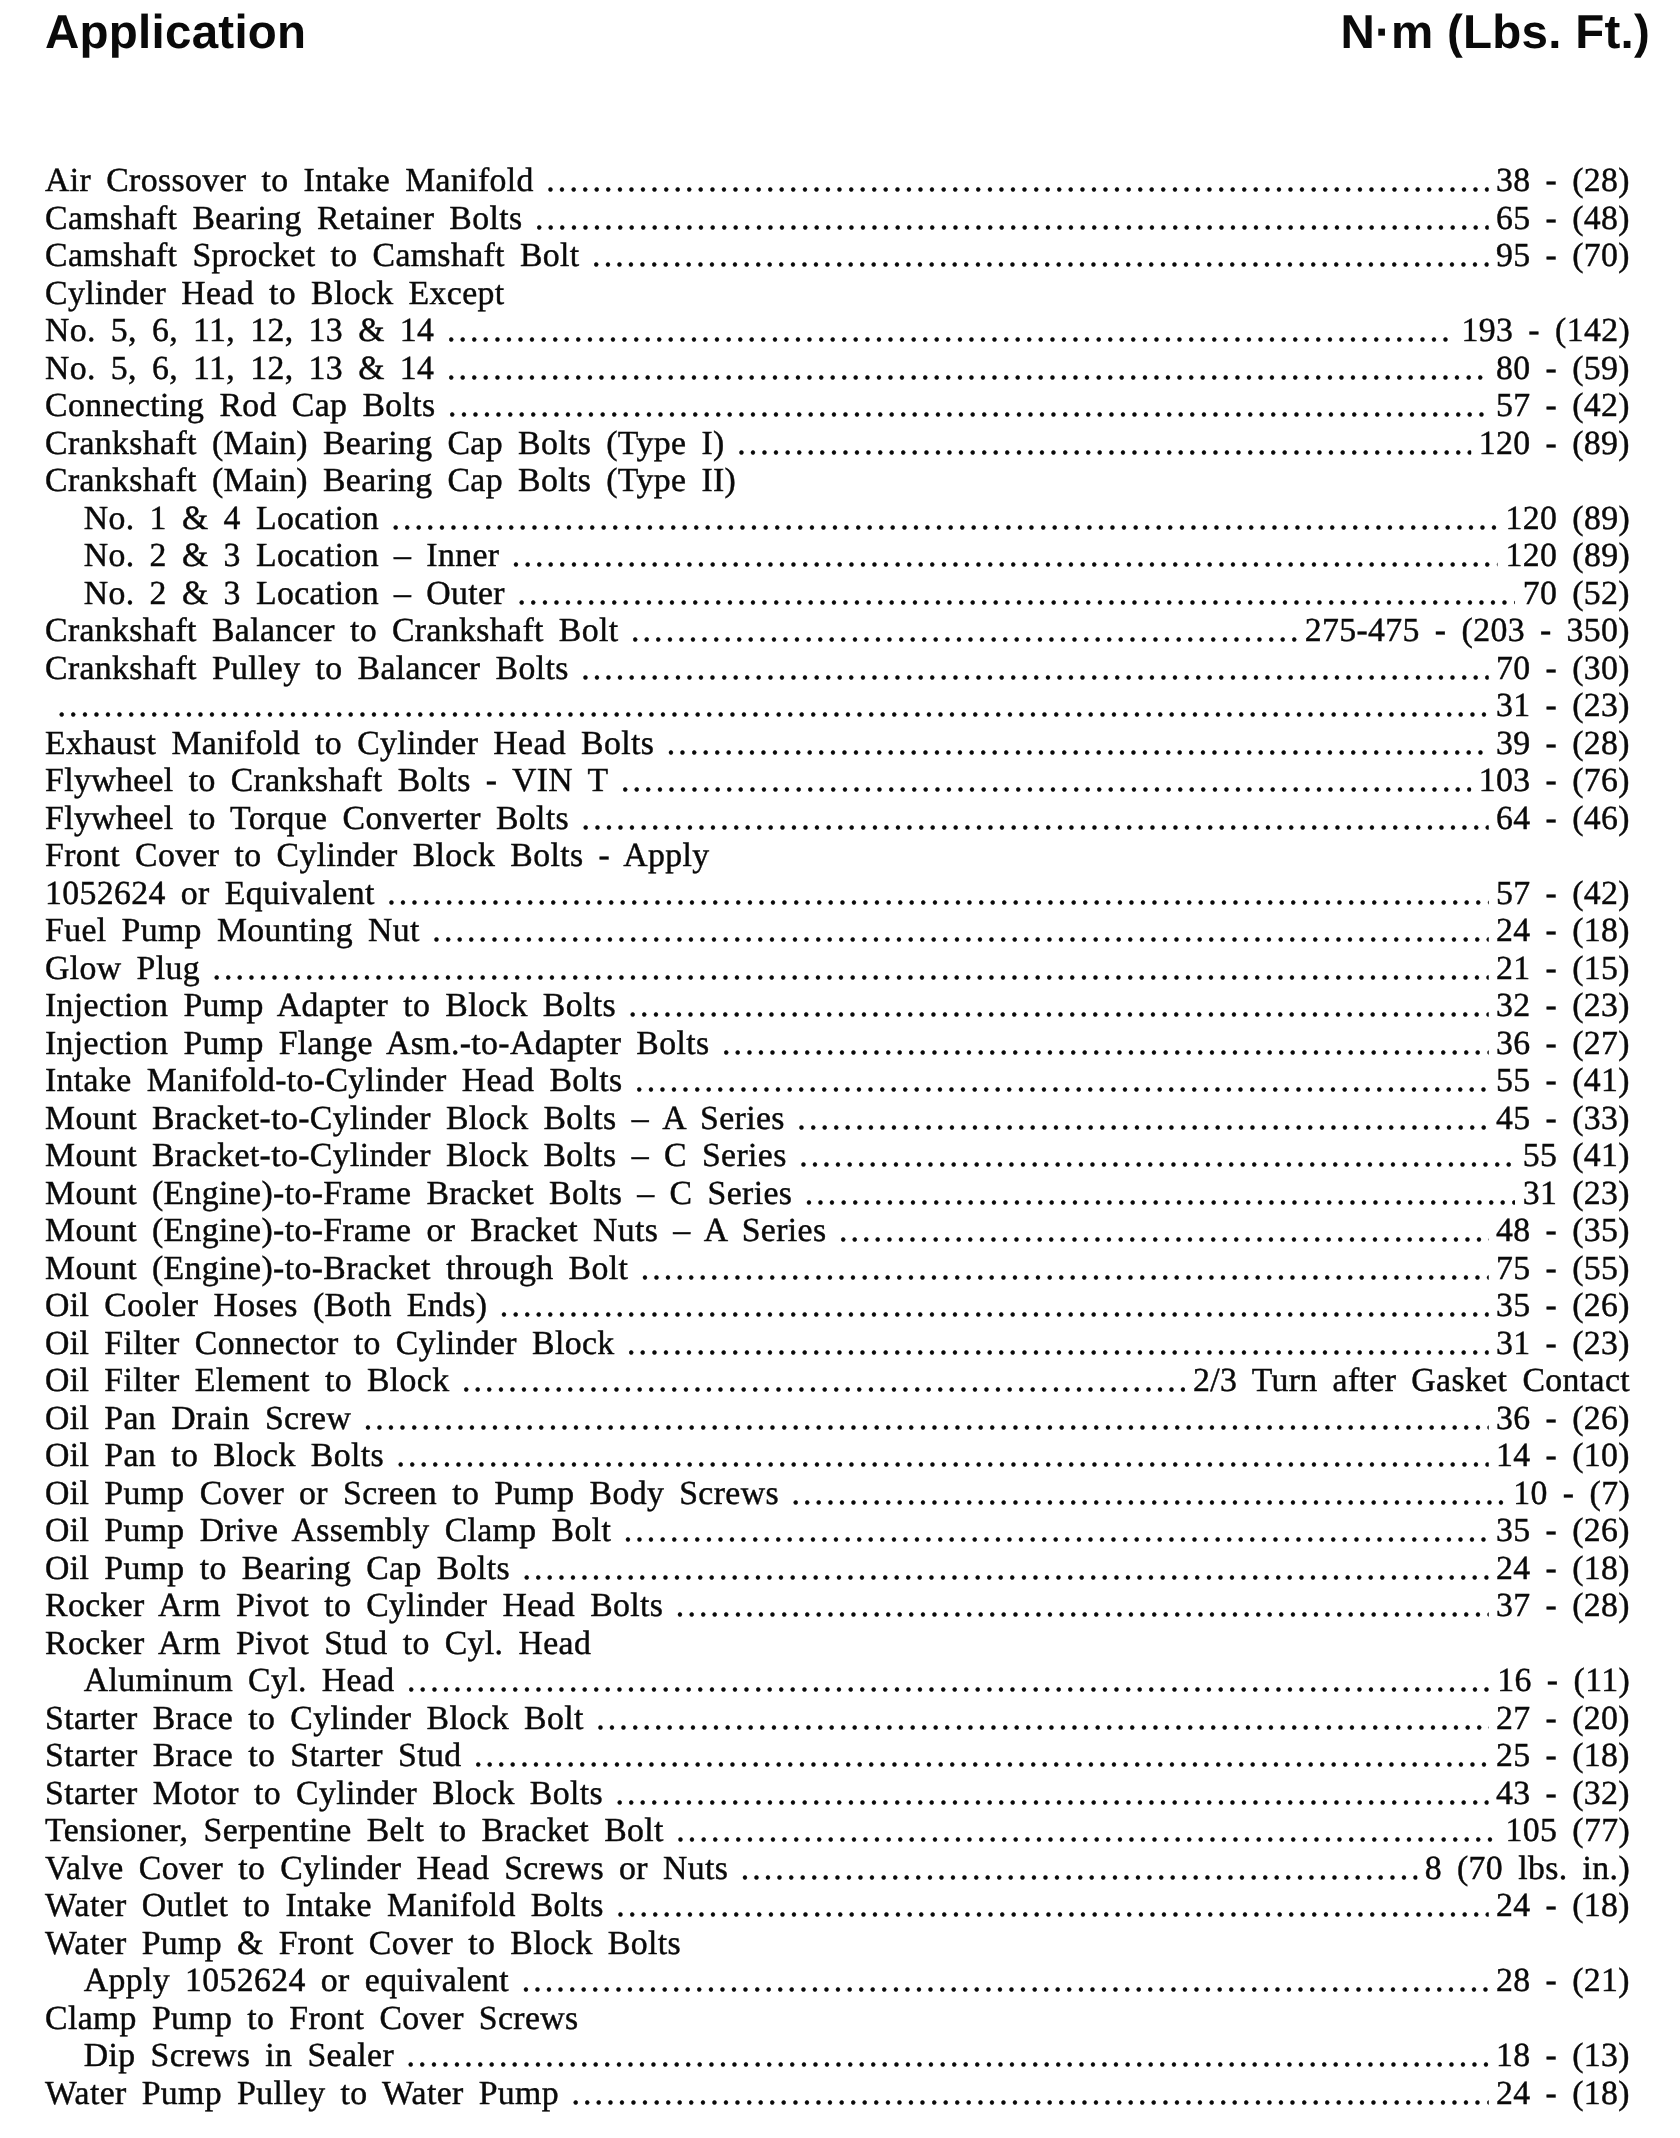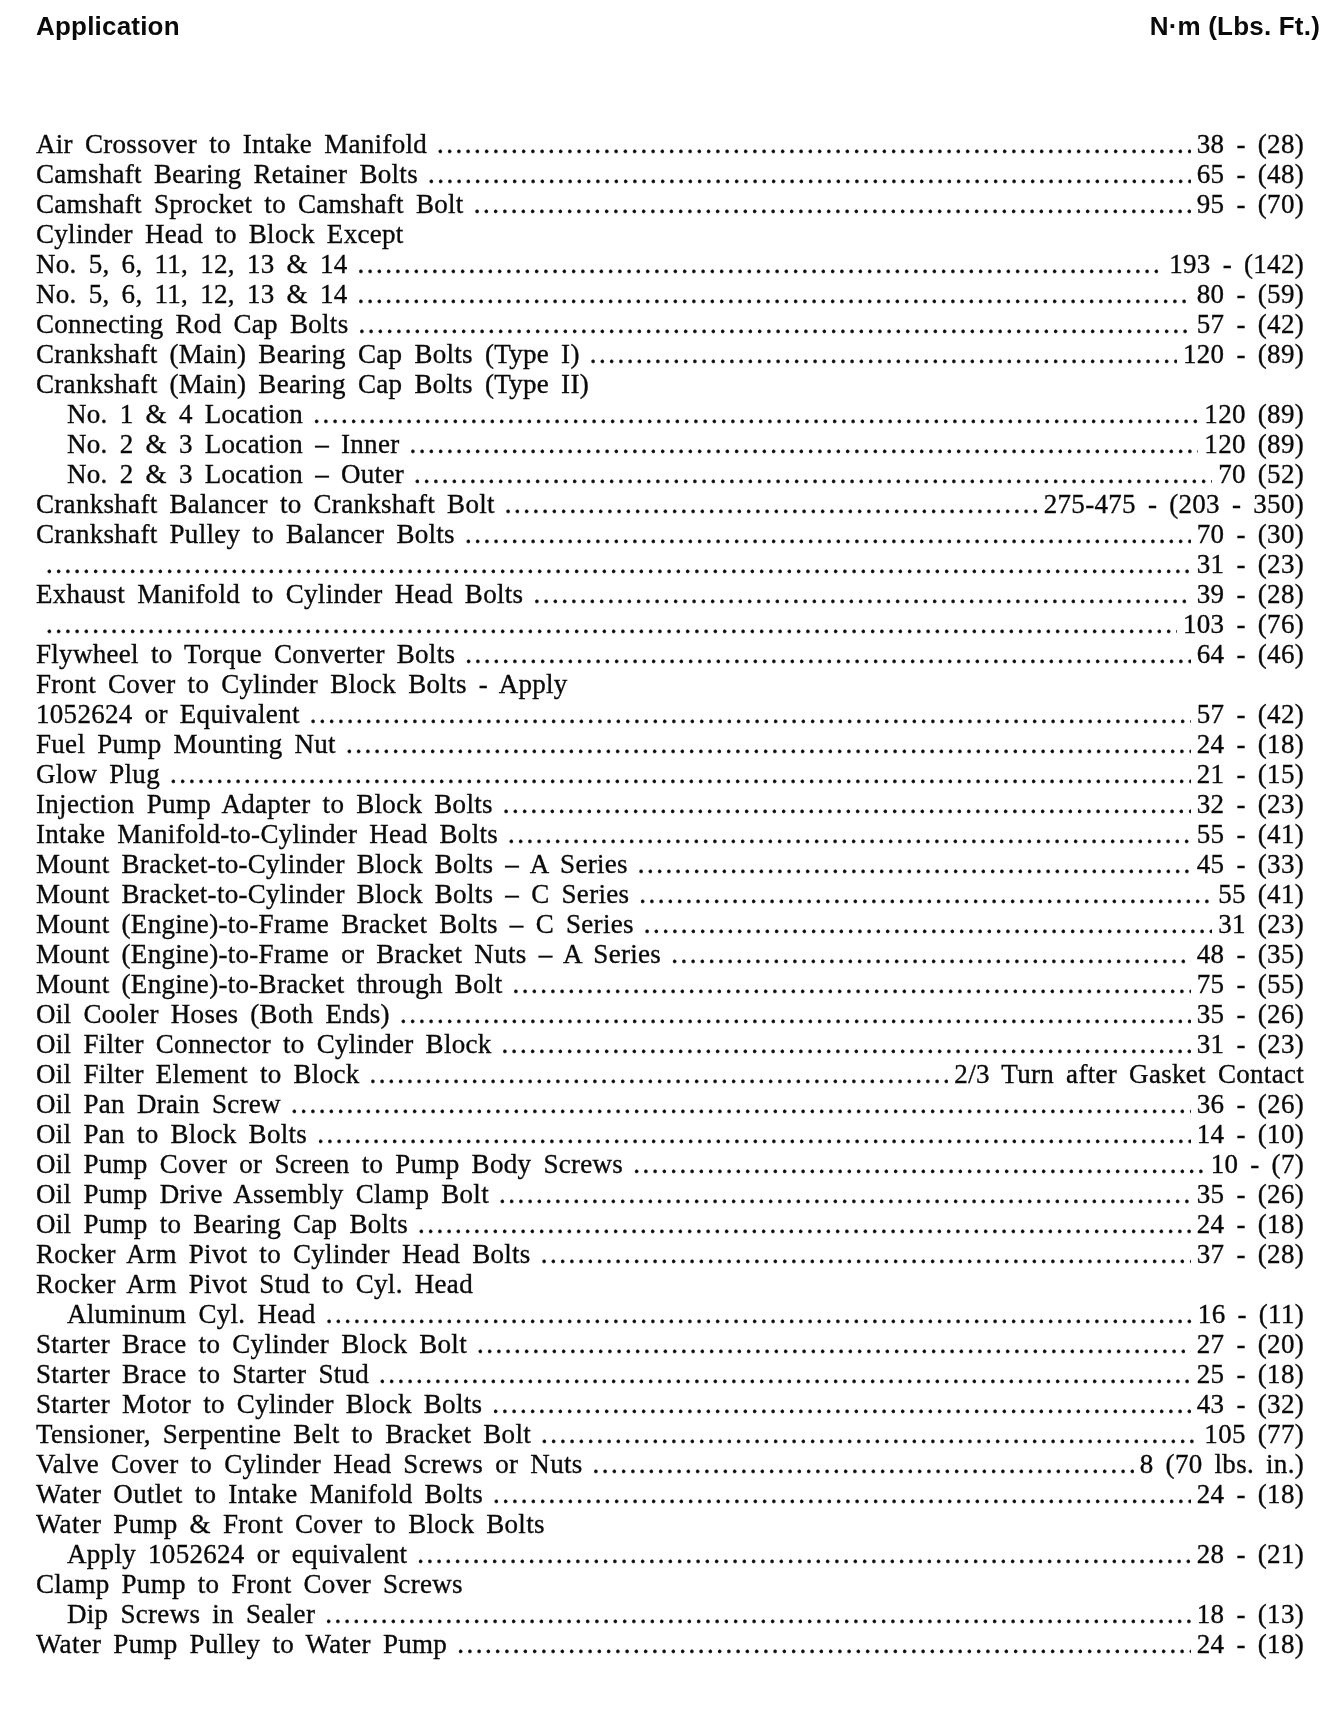--- a/index.html
+++ b/index.html
@@ -19,21 +19,21 @@
     width: 1344px;
     height: 1710px;
     padding: 10px 24px 0 36px;
   }
   .page-header {
     display: flex;
     justify-content: space-between;
     align-items: flex-start;
     font-family: "Liberation Sans", sans-serif;
     font-weight: 700;
-    font-size: 26px;
+    font-size: 38px;
     line-height: 33px;
     letter-spacing: 0.2px;
   }
   .torque-list {
     margin-top: 86px;
     padding-right: 16px;
     font-size: 27px;
     line-height: 30px;
     word-spacing: 5px;
     letter-spacing: 0.3px;
@@ -147,20 +147,21 @@
       <div class="row">
     <span class="dots"></span>
     <span class="value">31 - (23)</span>
   </div>
       <div class="row">
     <span class="label">Exhaust Manifold to Cylinder Head Bolts</span>
     <span class="dots"></span>
     <span class="value">39 - (28)</span>
   </div>
       <div class="row">
+    <span class="label">Flywheel to Crankshaft Bolts - VIN T</span>
     <span class="dots"></span>
     <span class="value">103 - (76)</span>
   </div>
       <div class="row">
     <span class="label">Flywheel to Torque Converter Bolts</span>
     <span class="dots"></span>
     <span class="value">64 - (46)</span>
   </div>
       <div class="row no-value">
     <span class="label">Front Cover to Cylinder Block Bolts - Apply</span>
@@ -178,20 +179,25 @@
   </div>
       <div class="row">
     <span class="label">Glow Plug</span>
     <span class="dots"></span>
     <span class="value">21 - (15)</span>
   </div>
       <div class="row">
     <span class="label">Injection Pump Adapter to Block Bolts</span>
     <span class="dots"></span>
     <span class="value">32 - (23)</span>
+  </div>
+      <div class="row">
+    <span class="label">Injection Pump Flange Asm.-to-Adapter Bolts</span>
+    <span class="dots"></span>
+    <span class="value">36 - (27)</span>
   </div>
       <div class="row">
     <span class="label">Intake Manifold-to-Cylinder Head Bolts</span>
     <span class="dots"></span>
     <span class="value">55 - (41)</span>
   </div>
       <div class="row">
     <span class="label">Mount Bracket-to-Cylinder Block Bolts – A Series</span>
     <span class="dots"></span>
     <span class="value">45 - (33)</span>

